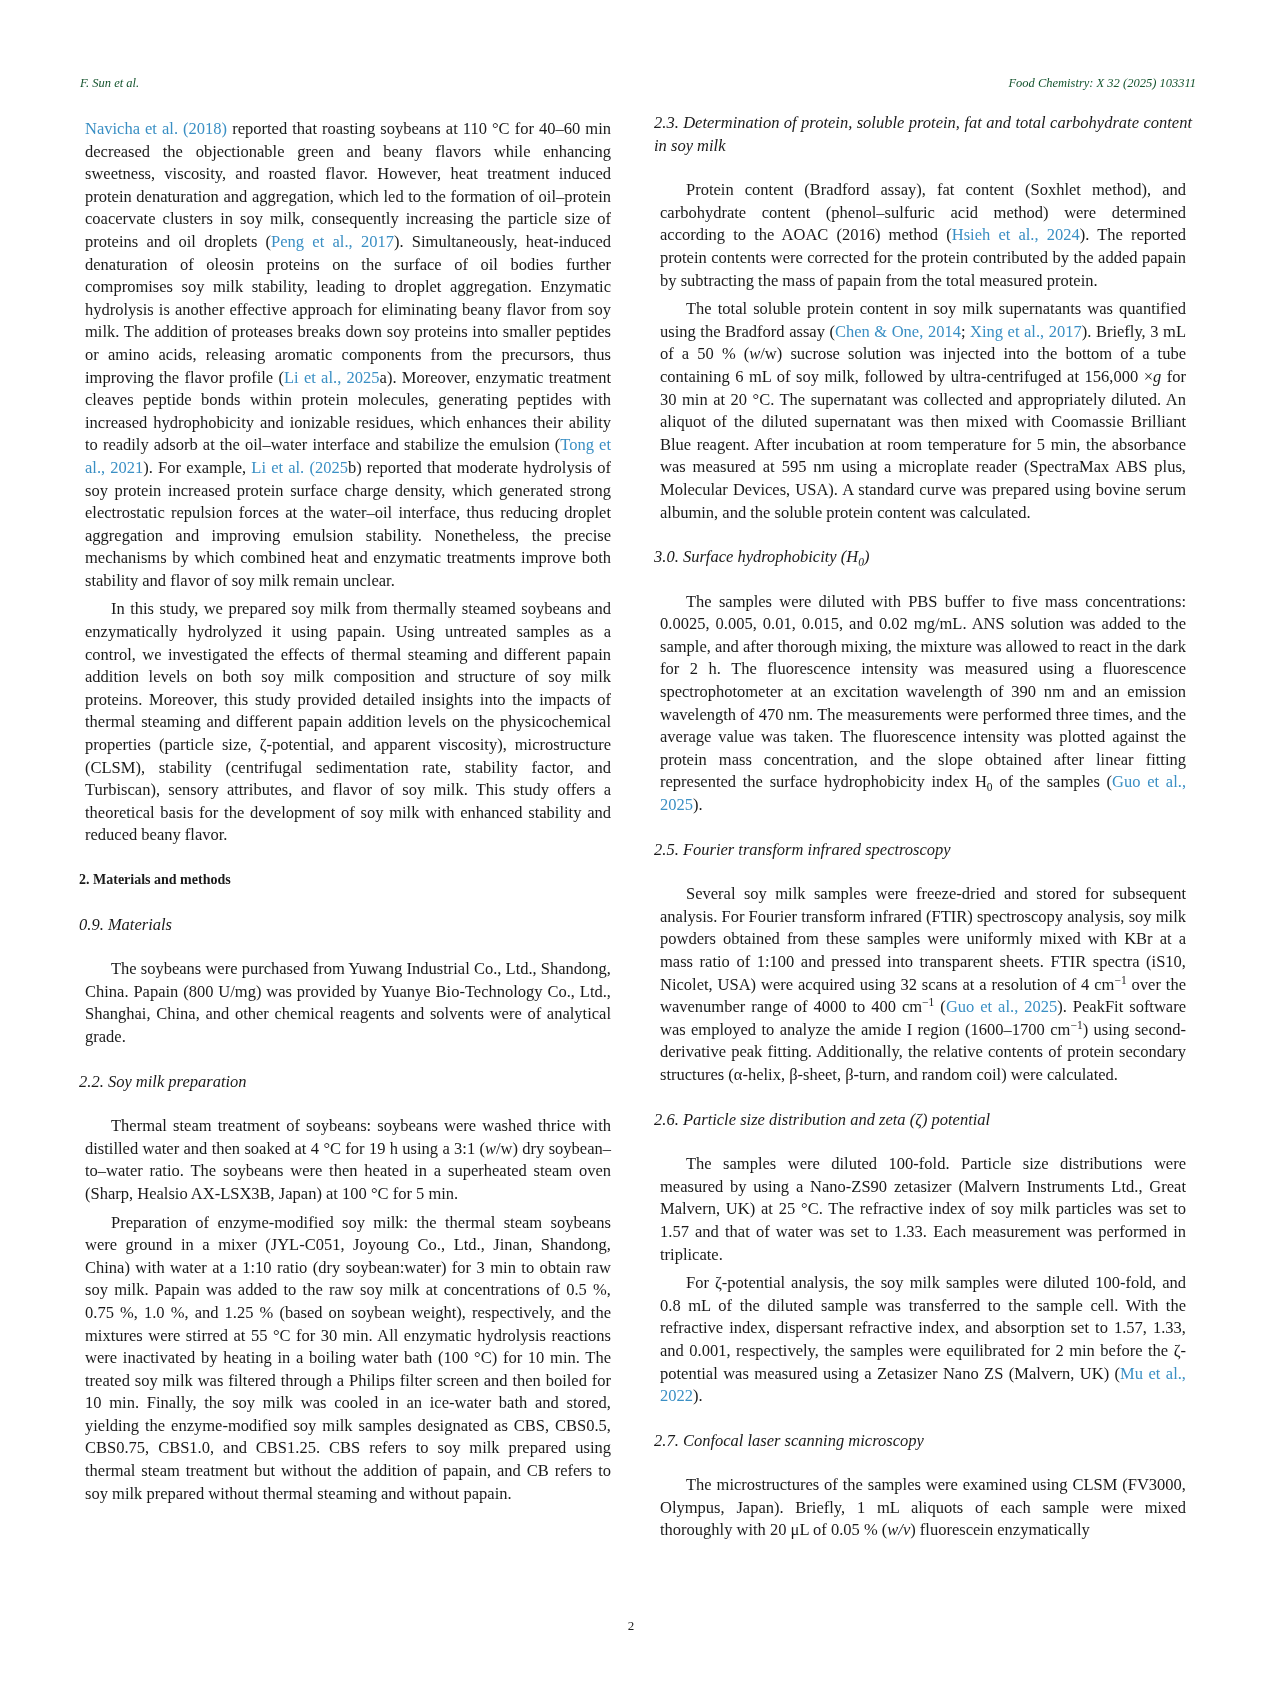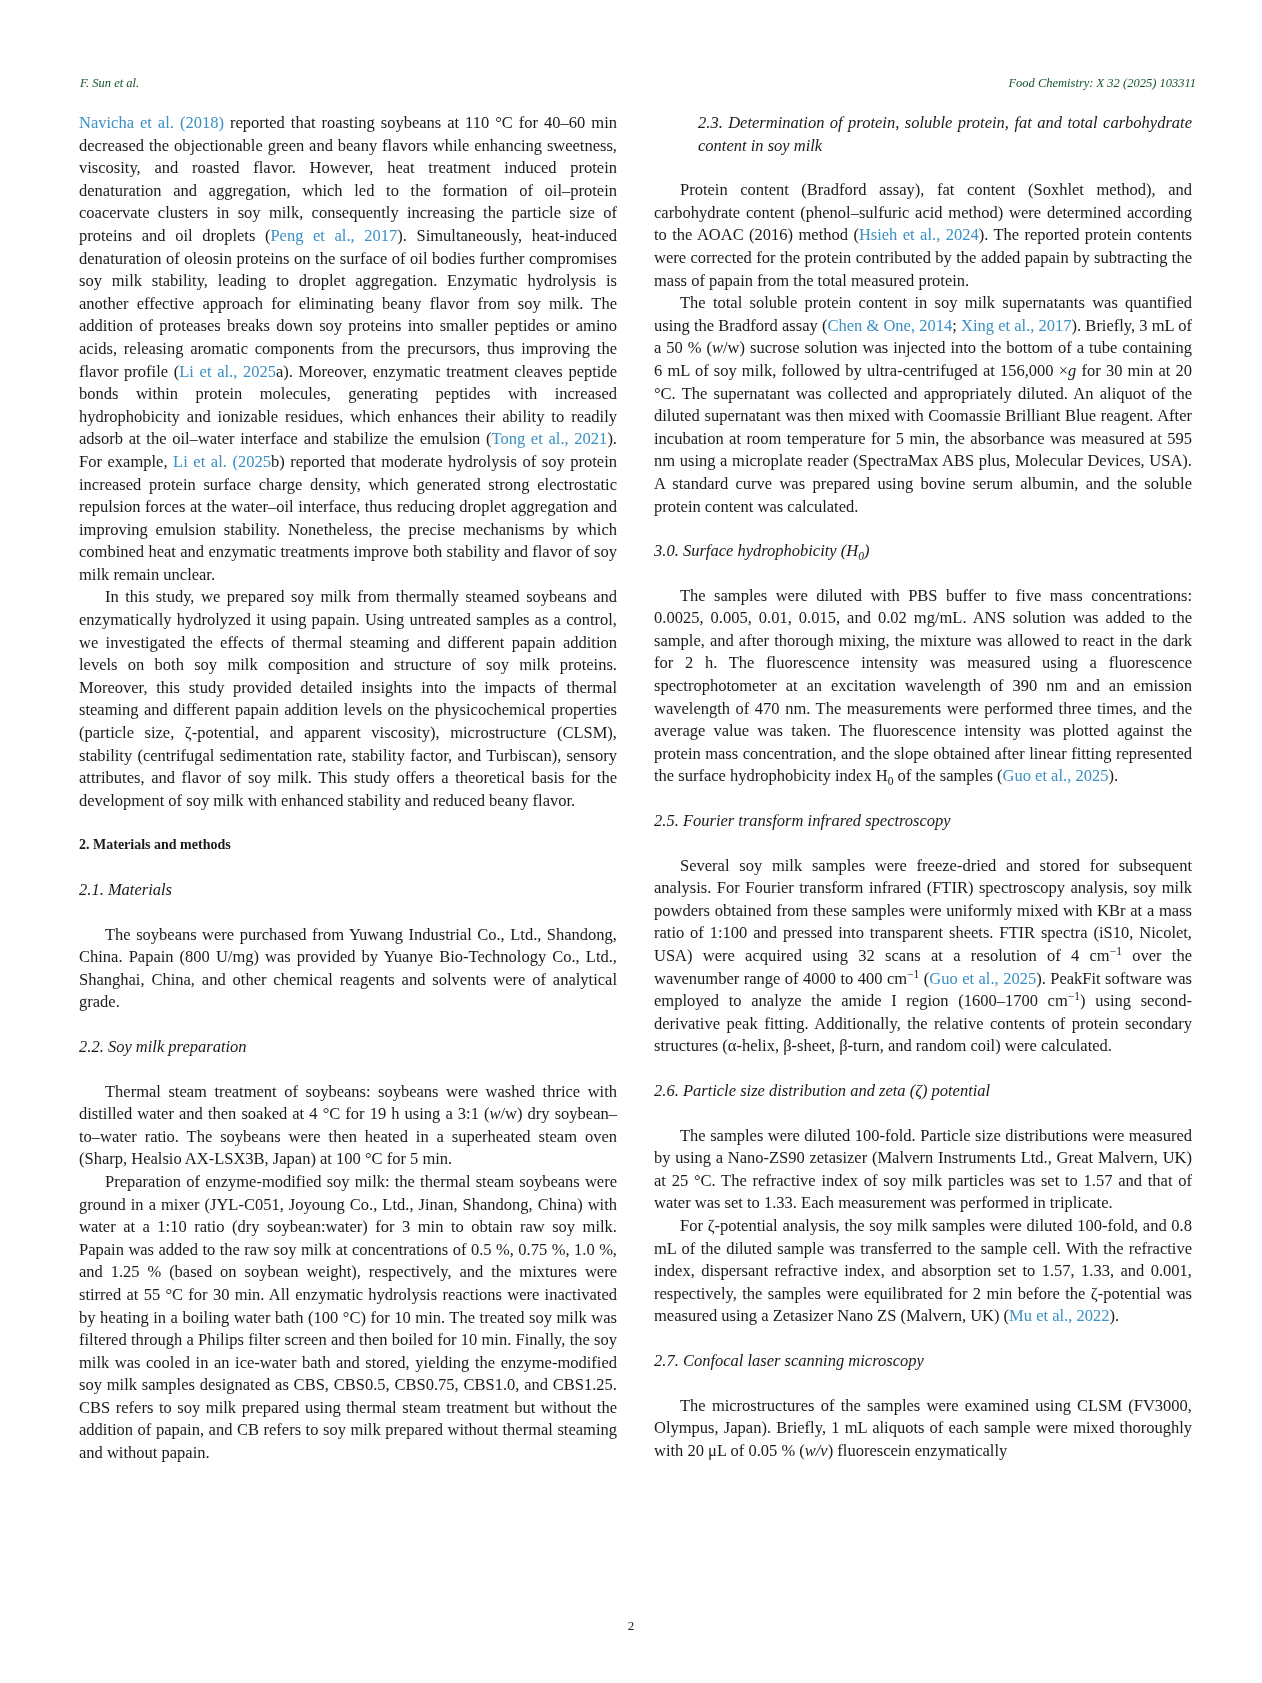--- a/index.html
+++ b/index.html
@@ -4,42 +4,42 @@
 <style>
   html, body { margin: 0; padding: 0; background: #ffffff; }
   body { width: 1262px; height: 1683px; position: relative; overflow: hidden;
          font-family: "Liberation Serif", "DejaVu Serif", serif; color: #1a1a1a; }
   .running-head { position: absolute; top: 76px; font-size: 12.5px; font-style: italic; color: #14532d; }
   .rh-left { left: 80px; }
   .rh-right { right: 66px; }
   .col { position: absolute; top: 112px; width: 538px; font-size: 16.5px; line-height: 22.6px; text-align: justify; hyphens: auto; }
   .col-left { left: 79px; }
   .col-right { left: 654px; }
-  p { margin: 0; text-indent: 26px; }
+  p { margin: 6px; text-indent: 26px; }
   p.noindent { text-indent: 0; }
   .cite { color: #3a8fc4; }
   .sec-head { font-weight: bold; font-size: 14px; margin: 22px 0 22px 0; }
   .subsec-head { font-style: italic; font-size: 16.5px; margin: 22px 0 22px 0; line-height: 22.6px; }
-  .subsec-head.first { margin-top: 0; margin-left: 44px; }
+  .subsec-head.first { margin-top: 0; }
   .page-number { position: absolute; top: 1618px; left: 0; width: 1262px; text-align: center; font-size: 13px; }
   sub, sup { font-size: 70%; line-height: 0; }
   i { font-style: italic; }
 </style>
 </head>
 <body>
 
 <div class="running-head rh-left">F. Sun et al.</div>
 <div class="running-head rh-right">Food Chemistry: X 32 (2025) 103311</div>
 
 <div class="col col-left">
   <p class="noindent"><span class="cite">Navicha et al. (2018)</span><span> reported that roasting soybeans at 110 °C for 40–60 min decreased the objectionable green and beany flavors while enhancing sweetness, viscosity, and roasted flavor. However, heat treatment induced protein denaturation and aggregation, which led to the formation of oil–protein coacervate clusters in soy milk, consequently increasing the particle size of proteins and oil droplets (</span><span class="cite">Peng et al., 2017</span><span>). Simultaneously, heat-induced denaturation of oleosin proteins on the surface of oil bodies further compromises soy milk stability, leading to droplet aggregation. Enzymatic hydrolysis is another effective approach for eliminating beany flavor from soy milk. The addition of proteases breaks down soy proteins into smaller peptides or amino acids, releasing aromatic components from the precursors, thus improving the flavor profile (</span><span class="cite">Li et al., 2025</span><span>a). Moreover, enzymatic treatment cleaves peptide bonds within protein molecules, generating peptides with increased hydrophobicity and ionizable residues, which enhances their ability to readily adsorb at the oil–water interface and stabilize the emulsion (</span><span class="cite">Tong et al., 2021</span><span>). For example, </span><span class="cite">Li et al. (2025</span><span>b) reported that moderate hydrolysis of soy protein increased protein surface charge density, which generated strong electrostatic repulsion forces at the water–oil interface, thus reducing droplet aggregation and improving emulsion stability. Nonetheless, the precise mechanisms by which combined heat and enzymatic treatments improve both stability and flavor of soy milk remain unclear.</span></p>
   <p>In this study, we prepared soy milk from thermally steamed soybeans and enzymatically hydrolyzed it using papain. Using untreated samples as a control, we investigated the effects of thermal steaming and different papain addition levels on both soy milk composition and structure of soy milk proteins. Moreover, this study provided detailed insights into the impacts of thermal steaming and different papain addition levels on the physicochemical properties (particle size, ζ-potential, and apparent viscosity), microstructure (CLSM), stability (centrifugal sedimentation rate, stability factor, and Turbiscan), sensory attributes, and flavor of soy milk. This study offers a theoretical basis for the development of soy milk with enhanced stability and reduced beany flavor.</p>
 
   <div class="sec-head">2.  Materials and methods</div>
-  <div class="subsec-head">2.1.  Materials</div>
+  <div class="subsec-head">0.9.  Materials</div>
   <p>The soybeans were purchased from Yuwang Industrial Co., Ltd., Shandong, China. Papain (800 U/mg) was provided by Yuanye Bio-Technology Co., Ltd., Shanghai, China, and other chemical reagents and solvents were of analytical grade.</p>
 
   <div class="subsec-head">2.2.  Soy milk preparation</div>
   <p><span>Thermal steam treatment of soybeans: soybeans were washed thrice with distilled water and then soaked at 4 °C for 19 h using a 3:1 (</span><i>w</i><span>/w) dry soybean–to–water ratio. The soybeans were then heated in a superheated steam oven (Sharp, Healsio AX-LSX3B, Japan) at 100 °C for 5 min.</span></p>
   <p>Preparation of enzyme-modified soy milk: the thermal steam soybeans were ground in a mixer (JYL-C051, Joyoung Co., Ltd., Jinan, Shandong, China) with water at a 1:10 ratio (dry soybean:water) for 3 min to obtain raw soy milk. Papain was added to the raw soy milk at concentrations of 0.5 %, 0.75 %, 1.0 %, and 1.25 % (based on soybean weight), respectively, and the mixtures were stirred at 55 °C for 30 min. All enzymatic hydrolysis reactions were inactivated by heating in a boiling water bath (100 °C) for 10 min. The treated soy milk was filtered through a Philips filter screen and then boiled for 10 min. Finally, the soy milk was cooled in an ice-water bath and stored, yielding the enzyme-modified soy milk samples designated as CBS, CBS0.5, CBS0.75, CBS1.0, and CBS1.25. CBS refers to soy milk prepared using thermal steam treatment but without the addition of papain, and CB refers to soy milk prepared without thermal steaming and without papain.</p>
 </div>
 
 <div class="col col-right">
   <div class="subsec-head first">2.3.  Determination of protein, soluble protein, fat and total carbohydrate content in soy milk</div>
   <p><span>Protein content (Bradford assay), fat content (Soxhlet method), and carbohydrate content (phenol–sulfuric acid method) were determined according to the AOAC (2016) method (</span><span class="cite">Hsieh et al., 2024</span><span>). The reported protein contents were corrected for the protein contributed by the added papain by subtracting the mass of papain from the total measured protein.</span></p>

